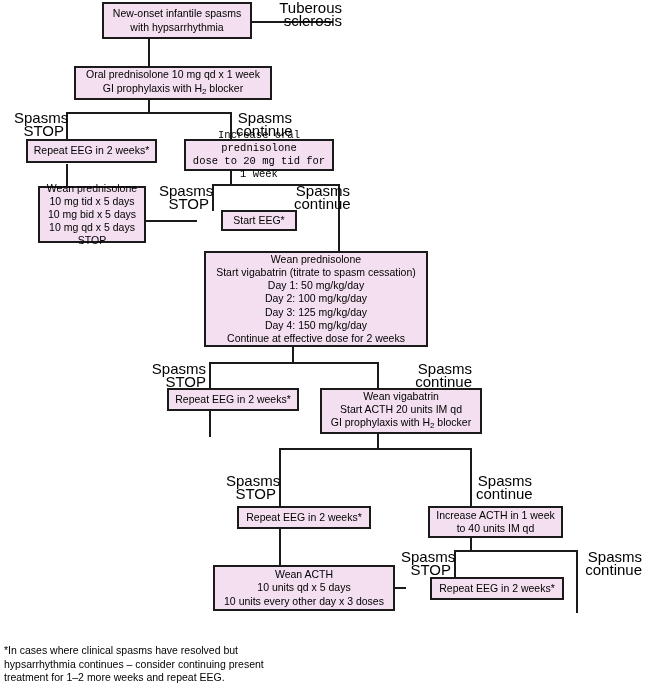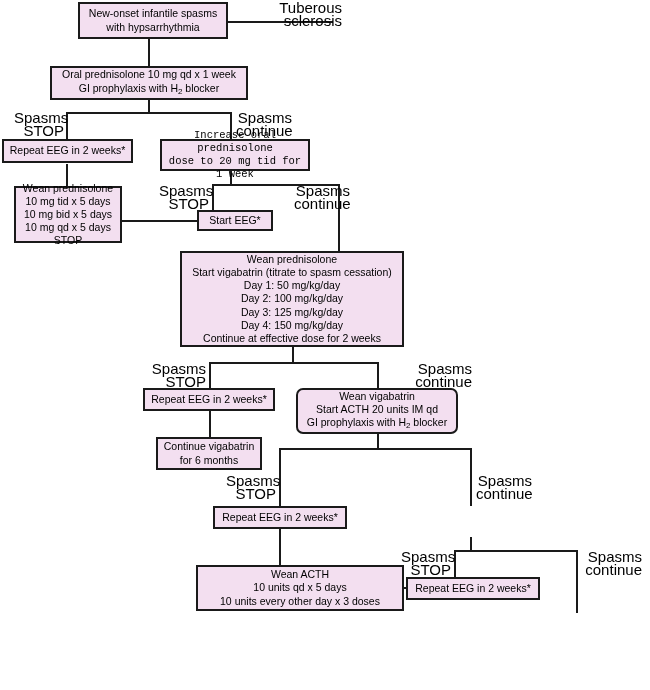--- a/index.html
+++ b/index.html
@@ -23,20 +23,21 @@
     color: #000000;
     font-size: 10.5px;
     line-height: 13.2px;
     text-align: center;
     display: flex;
     flex-direction: column;
     align-items: center;
     justify-content: center;
     white-space: pre-line;
     padding: 2px 4px;
+    margin-left: 24px;
   }
   .lbl {
     position: absolute;
     color: #000000;
     font-size: 15px;
     line-height: 12.6px;
     text-align: right;
     white-space: pre-line;
   }
   .hline {
@@ -159,35 +160,35 @@
 Day 2: 100 mg/kg/day
 Day 3: 125 mg/kg/day
 Day 4: 150 mg/kg/day
 Continue at effective dose for 2 weeks</span>
   </div>
 
   <div class="box" style="left:143px; top:388px; width:132px; height:23px;">
     <span>Repeat EEG in 2 weeks*</span>
   </div>
 
-  <div class="box" style="left:296px; top:388px; width:162px; height:46px;border-radius:7px;">
+  <div class="box" style="left:296px; top:388px; width:162px; height:46px;">
     <span>Wean vigabatrin<br>Start ACTH 20 units IM qd<br>GI prophylaxis with H<sub>2</sub> blocker</span>
   </div>
 
-  <div class="box" style="left:156px; top:437px; width:106px; height:33px;">
-    <span>Continue vigabatrin
-for 6 months</span>
-  </div>
 
   <div class="box" style="left:213px; top:506px; width:134px; height:23px;">
     <span>Repeat EEG in 2 weeks*</span>
   </div>
 
-
-  <div class="box" style="left:196px; top:565px; width:208px; height:46px;">
+  <div class="box" style="left:404px; top:506px; width:135px; height:32px;">
+    <span>Increase ACTH in 1 week
+to 40 units IM qd</span>
+  </div>
+
+  <div class="box" style="left:189px; top:565px; width:182px; height:46px;">
     <span>Wean ACTH
 10 units qd x 5 days
 10 units every other day x 3 doses</span>
   </div>
 
   <div class="box" style="left:406px; top:577px; width:134px; height:23px;">
     <span>Repeat EEG in 2 weeks*</span>
   </div>
 
 
@@ -214,14 +215,17 @@
 
   <div class="lbl" style="left:476px; top:475px; width:56px;">Spasms
 continue</div>
 
   <div class="lbl" style="left:401px; top:551px; width:50px;">Spasms
 STOP</div>
 
   <div class="lbl" style="left:582px; top:551px; width:60px;">Spasms
 continue</div>
 
+  <div class="footnote" style="left:4px; top:644px; width:330px;">*In cases where clinical spasms have resolved but
+hypsarrhythmia continues – consider continuing present
+treatment for 1–2 more weeks and repeat EEG.</div>
 
 </div>
 
 </body></html>

